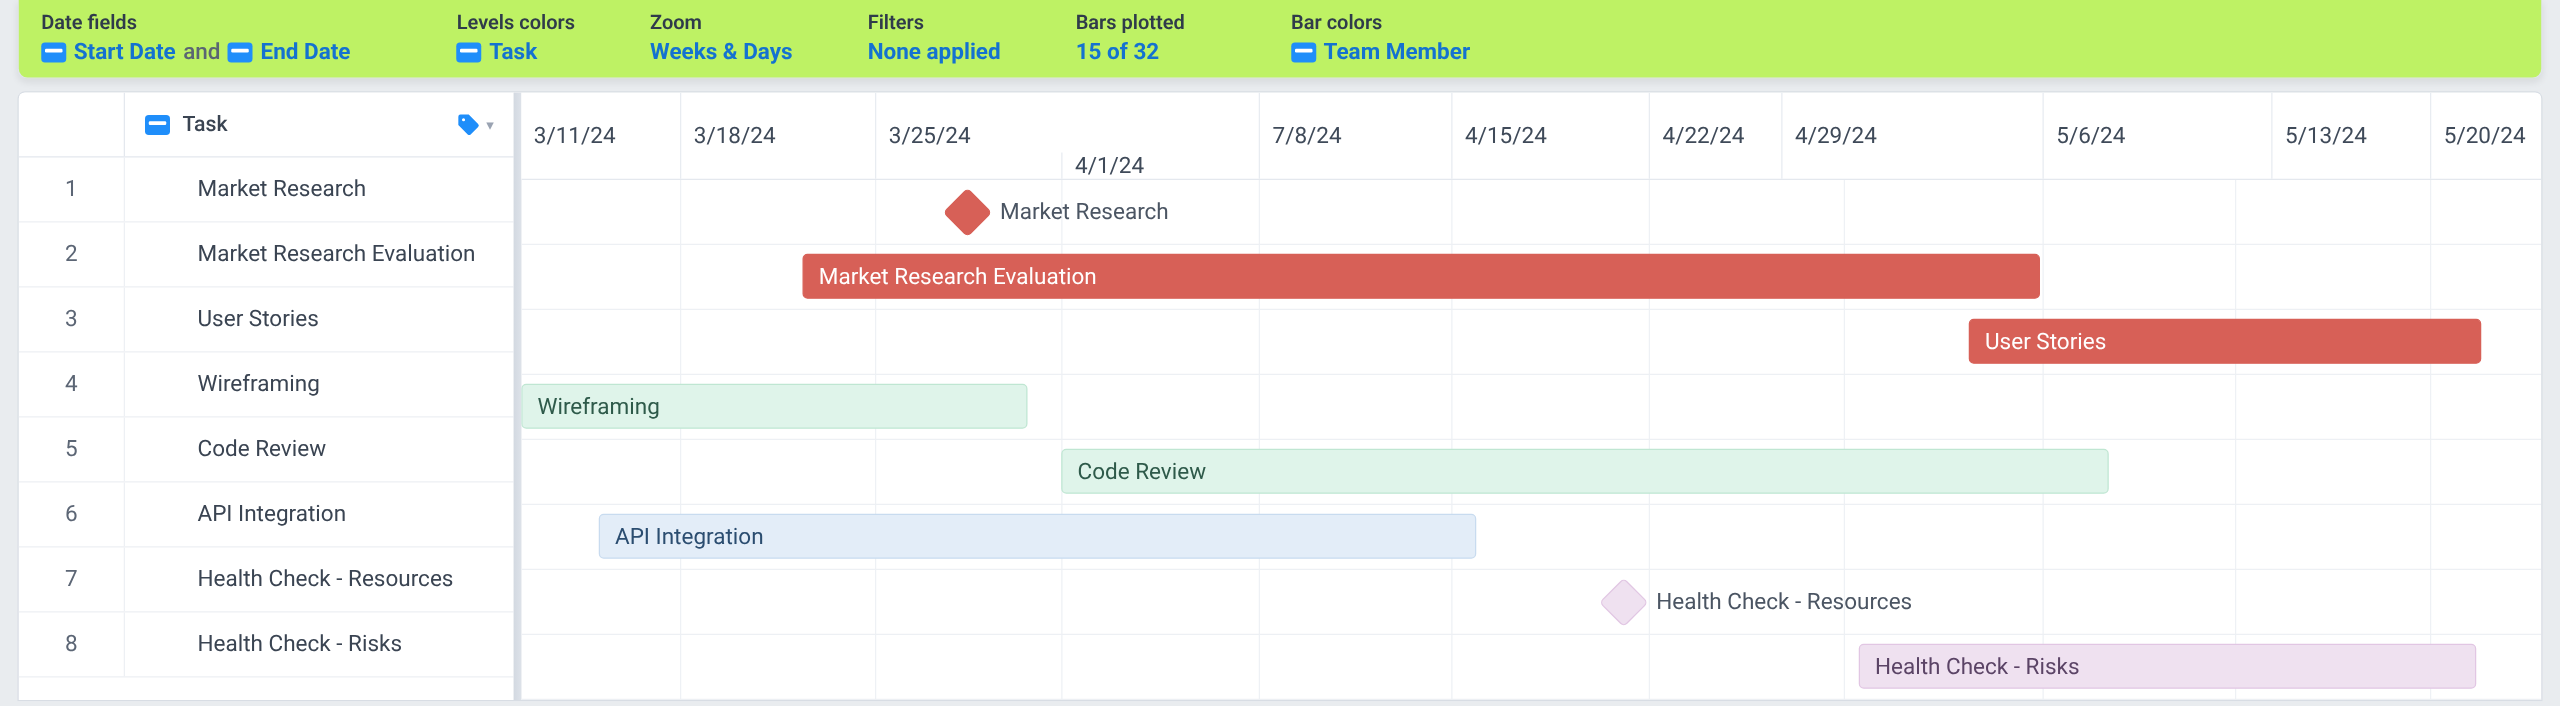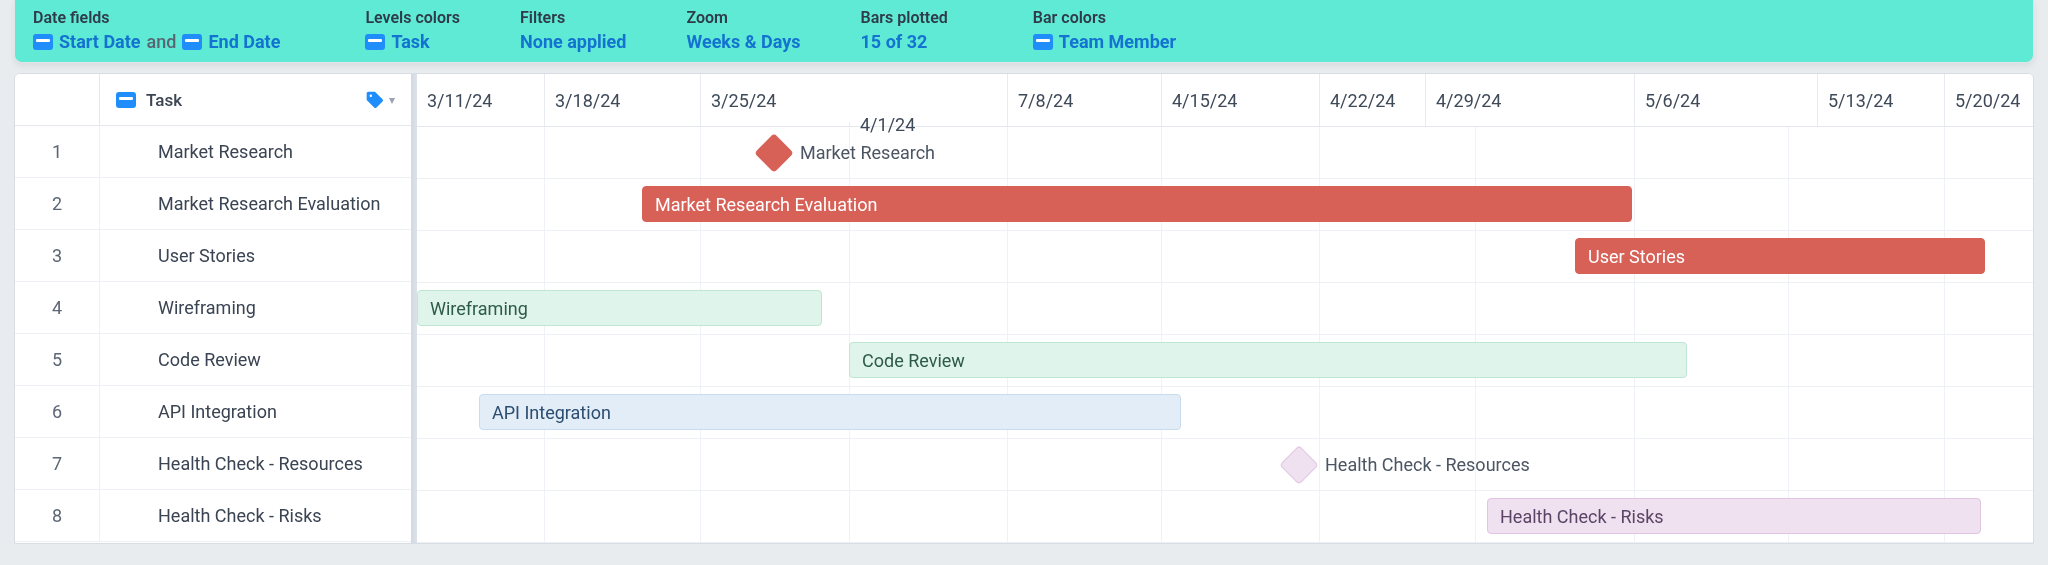--- a/index.html
+++ b/index.html
@@ -1,20 +1,20 @@
 <!DOCTYPE html>
 <html><head>
   <meta charset="utf-8">
   <style>
     * { box-sizing: border-box; margin: 0; padding: 0; }
     body { font-family: -apple-system, "Segoe UI", Roboto, "Helvetica Neue", Arial, sans-serif; background:#e9ecef; color:#333; font-size:17px; }
 
     
     .toolbar {
-      background:#5eead4;
+      background:#bef264;
       border:1px solid #e1e5ea;
       border-top:none;
       border-radius:0 0 8px 8px;
       margin:0 14px 0 14px;
       box-shadow:0 3px 6px rgba(0,0,0,.07);
       display:flex;
       align-items:flex-start;
       padding:8px 18px 10px 18px;
       gap:20px;
     }
@@ -67,21 +67,21 @@
     .chev { color:#9aa3b2; font-size:12px; }
 
     .left-row { height:52px; display:flex; align-items:stretch; border-bottom:1px solid #edf0f4; }
     .left-row .num { width:85px; border-right:1px solid #edf0f4; display:flex; align-items:center; justify-content:center; color:#5c6675; font-size:18px; }
     .left-row .name { flex:1; display:flex; align-items:center; padding-left:58px; color:#3a4452; font-size:18px; }
 
     
     .right { flex:1; overflow:hidden; position:relative; }
 
     .time-head {
-      height:53px; border-bottom:1px solid #e4e8ee; position:relative;
+      height:70px; border-bottom:1px solid #e4e8ee; position:relative;
       background:#fff;
     }
     .time-head .tick {
       position:absolute; top:0; bottom:0; border-left:1px solid #e8ecf1;
       display:flex; align-items:center; padding-left:10px; color:#3f4a59; font-size:18px;
       white-space:nowrap;
     }
     .time-head .tick:first-child{ border-left:none; }
 
     .rows { position:relative; }
@@ -127,30 +127,30 @@
 
   <div class="tb-group">
     <div class="tb-label">Levels colors</div>
     <div class="tb-value">
       <span class="card-icon"></span>
       <span>Task</span>
     </div>
   </div>
 
   <div class="tb-group">
+    <div class="tb-label">Zoom</div>
+    <div class="tb-value">
+        <span>Weeks &amp; Days</span>
+      </div>
+  </div>
+
+  <div class="tb-group">
     <div class="tb-label">Filters</div>
     <div class="tb-value">
         <span>None applied</span>
-      </div>
-  </div>
-
-  <div class="tb-group">
-    <div class="tb-label">Zoom</div>
-    <div class="tb-value">
-        <span>Weeks &amp; Days</span>
       </div>
   </div>
 
   <div class="tb-group">
     <div class="tb-label">Bars plotted</div>
     <div class="tb-value">
         <span>15 of 32</span>
       </div>
   </div>
   <div class="tb-sep"></div>

